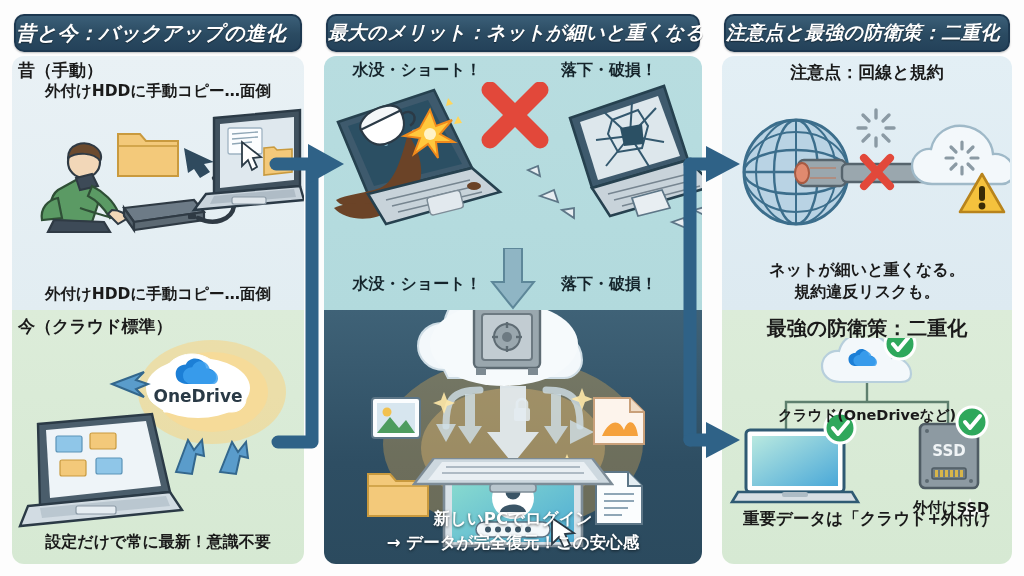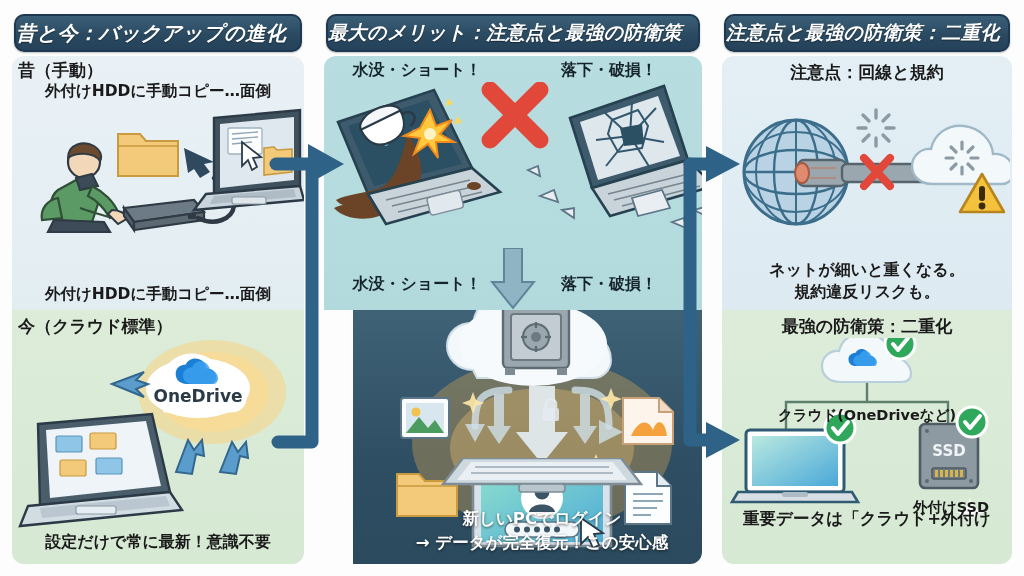--- a/index.html
+++ b/index.html
@@ -59,21 +59,21 @@
   #panel-right .hdr span  { font-size: 19px; }
 
   
   .half { position: absolute; left: 0; width: 100%; overflow: hidden; }
   .half-top    { top: 0;   height: 50%; }
   .half-bottom { top: 50%; height: 50%; }
 
   .bg-bluegray { background: linear-gradient(180deg,#e9f1f5 0%,#e2edf2 100%); }
   .bg-green    { background: linear-gradient(180deg,#dcecd9 0%,#d6e9d3 100%); }
   .bg-teal     { background: linear-gradient(180deg,#b8dde0 0%,#b2dadd 100%); }
-  .bg-dark     { background: linear-gradient(180deg,#3f6277 0%,#2e4e63 60%,#2b4a5e 100%); margin-left: 29px; }
+  .bg-dark     { background: linear-gradient(180deg,#3f6277 0%,#2e4e63 60%,#2b4a5e 100%); }
   .bg-ice      { background: linear-gradient(180deg,#e3eff5 0%,#ddeaf1 100%); }
 
   .cap {
     position: absolute;
     width: 100%;
     text-align: center;
     font-size: 16px;
     font-weight: 700;
     color: #1a1a1a;
     line-height: 1.25;
@@ -415,21 +415,21 @@
           </g>
           <rect x="78" y="26" width="46" height="8" rx="3" fill="#b9c6ce" stroke="#7d8c97" stroke-width="1.6"></rect>
         </svg>
 
         <div class="cap on-dark" style="bottom:34px;font-size:16.5px;">新しいPCでログイン</div>
         <div class="cap on-dark" style="bottom:10px;font-size:16.5px;">→ データが完全復元！この安心感</div>
       </div>
     </div>
 
     <div class="hdr">
-      <span>最大のメリット：注意点と最強の防衛策</span>
+      <span>最大のメリット：ネットが細いと重くなる</span>
     </div>
   </div>
 
   <div class="panel" id="panel-right">
     <div class="panel-body">
 
       <div class="half half-top bg-ice">
         <div class="cap" style="top:6px;font-size:17px;">注意点：回線と規約</div>
 
         <svg class="art" style="left:2px; top:36px;" width="286" height="140" viewBox="0 0 286 140">
@@ -491,21 +491,21 @@
             <rect x="19" y="12" width="6" height="15" rx="3" fill="#3a2c06"></rect>
             <circle cx="22" cy="32" r="3.4" fill="#3a2c06"></circle>
           </g>
         </svg>
 
         <div class="cap" style="bottom:8px;font-size:16px;">規約違反リスクも。</div>
         <div class="cap" style="bottom:30px;font-size:16px;">ネットが細いと重くなる。</div>
       </div>
 
       <div class="half half-bottom bg-green">
-        <div class="cap" style="top:6px;font-size:17px;">最強の防衛策：二重化</div>
+        <div class="cap" style="top:6px;font-size:20px;">最強の防衛策：二重化</div>
 
         <svg class="art" style="left:2px; top:28px;" width="286" height="180" viewBox="0 0 286 180">
 
           <g fill="none" stroke="#5e7f6e" stroke-width="2.4">
             <path d="M62 108 L62 64 L224 64 L224 96"></path>
             <path d="M143 64 L143 40"></path>
           </g>
 
           <g transform="translate(96,0)">
             <path d="M20 44 C9 44 2 37 2 28 C2 19 10 12 19 13 C22 1 34 -7 47 -5 C61 -3 71 7 72 20

